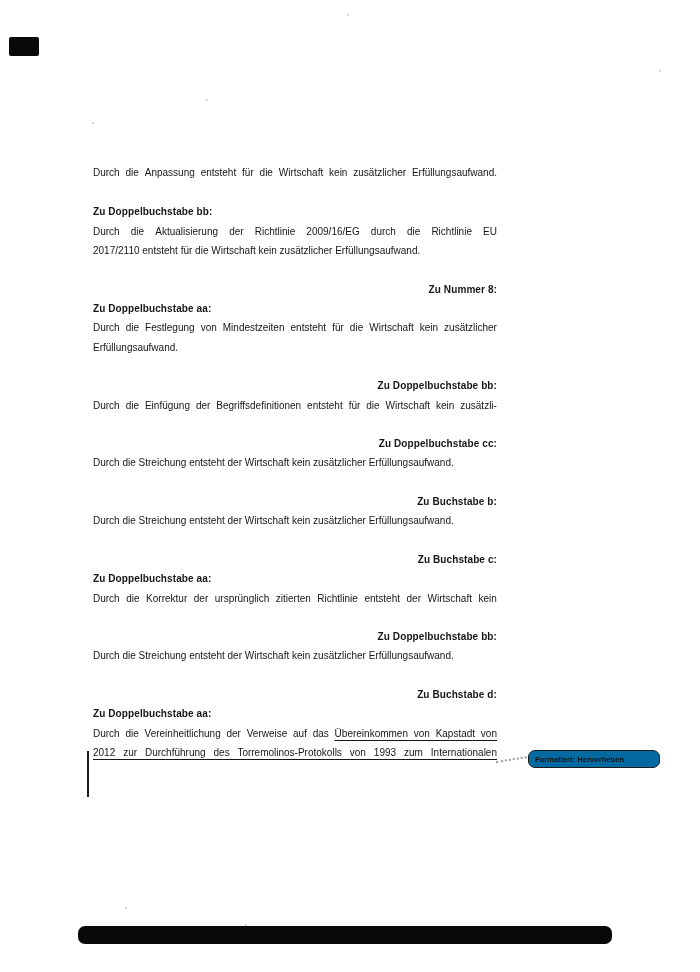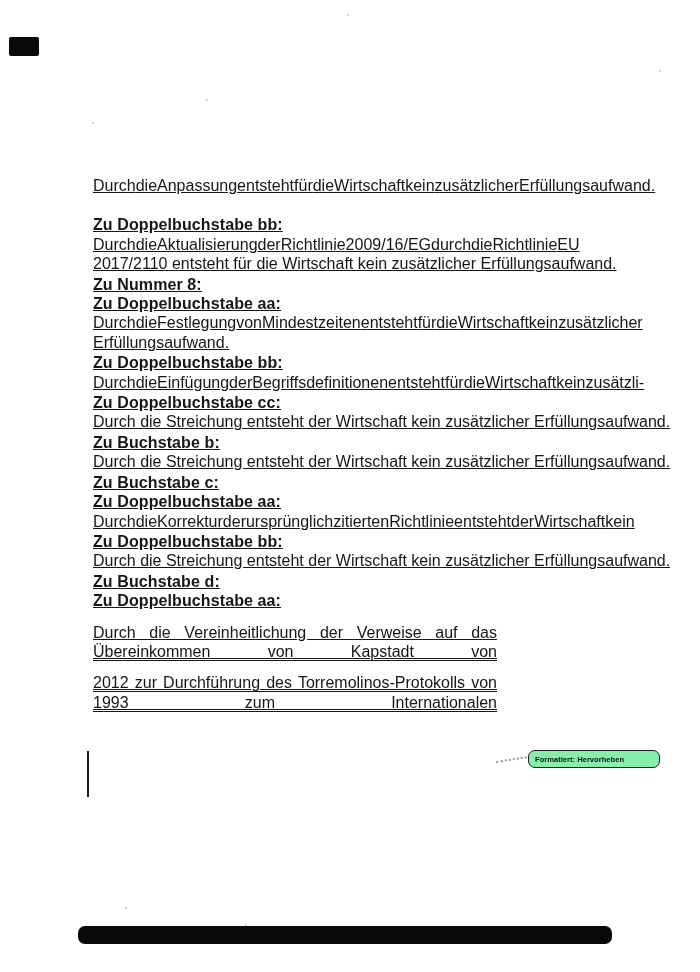--- a/index.html
+++ b/index.html
@@ -9,40 +9,40 @@
     background:#ffffff;
     overflow:hidden;
     font-family:"Liberation Sans","DejaVu Sans",sans-serif;
     color:#161616;
   }
   .pagenum{
     position:absolute;top:132px;left:93px;width:404px;
     text-align:center;font-size:10.6px;letter-spacing:0.5px;
   }
   .content{
-    position:absolute;left:93px;top:176px;width:404px;
-    font-size:16px;line-height:19.4px;text-decoration:underline;
+    position:absolute;left:93px;top:163px;width:404px;
+    font-size:10px;line-height:19.4px;
   }
   .line{white-space:nowrap;}
   .h{font-weight:700;letter-spacing:0.1px;}
   .flex{display:flex;justify-content:space-between;white-space:normal;}
-  .jlast{text-align:justify;text-align-last:justify;white-space:normal;margin-top:12px;}
+  .jlast{text-align:justify;text-align-last:justify;white-space:normal;}
   .u{text-decoration:underline;text-decoration-thickness:1.4px;text-underline-offset:3px;}
-  .g15{margin-top:1px;}
+  .g15{margin-top:19px;text-align:right;}
   .g20{margin-top:20px;}
   .change-bar{position:absolute;left:87px;top:751px;width:2px;height:46px;background:#1c1c1c;}
   .leader{
     position:absolute;left:496px;top:761px;width:31px;height:0;
     border-top:2px dotted #9a9a9a;transform:rotate(-9deg);transform-origin:left center;
   }
   .ann{
     position:absolute;left:528px;top:750px;width:132px;height:18px;
     border:1.6px solid #1c1c1c;border-radius:7px;box-sizing:border-box;
     display:flex;align-items:center;padding-left:6px;
-    font-size:7.6px;font-weight:700;color:#111;background:#86efac;
+    font-size:7.6px;font-weight:700;color:#111;background:#0369a1;
   }
   .art-top{position:absolute;left:9px;top:37px;width:30px;height:19px;background:#090909;border-radius:2px;}
   .art-bottom{position:absolute;left:78px;top:926px;width:534px;height:18px;background:#090909;border-radius:7px;}
   .speck{position:absolute;width:2px;height:2px;background:#c9c9c9;border-radius:50%;}
 </style>
 </head>
 <body>
 
 <div class="page">
 

